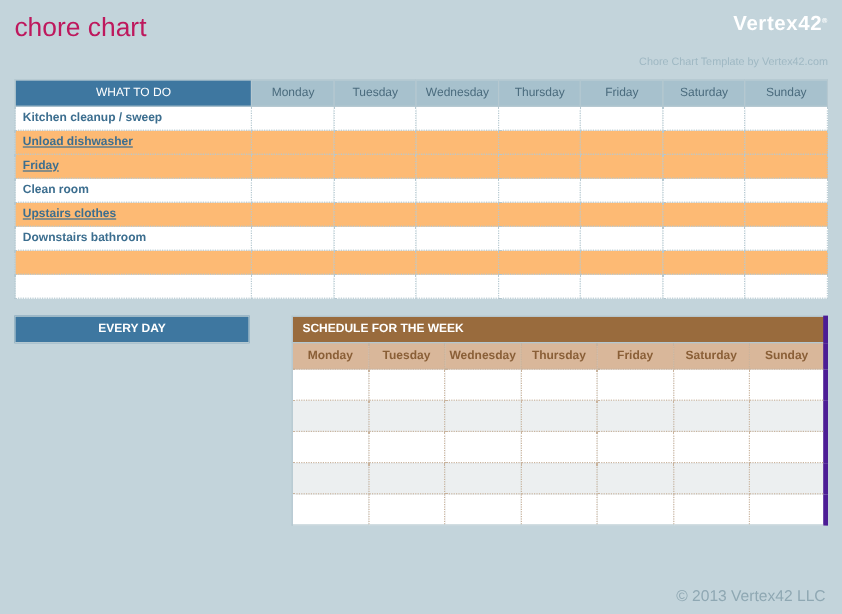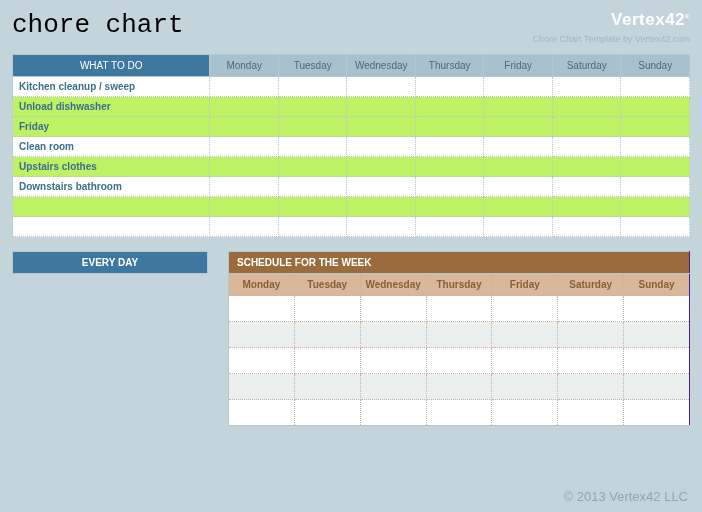--- a/index.html
+++ b/index.html
@@ -12,44 +12,44 @@
       padding: 10px 12px;
       position: relative;
     }
     .header {
       display: flex;
       justify-content: space-between;
       align-items: flex-start;
       margin-bottom: 10px;
     }
     .title {
-      font-family: Liberation Mono, monospace;
-      font-size: 26px;
-      color: #000000;
+      font-family: Liberation Sans, sans-serif;
+      font-size: 22px;
+      color: #be185d;
       font-weight: normal;
     }
     .logo-area {
       text-align: right;
     }
     .logo {
       font-family: Arial, sans-serif;
       font-size: 17px;
       color: #ffffff;
       font-weight: bold;
       letter-spacing: 0.5px;
     }
     .logo-sub {
       font-size: 6px;
       position: relative;
       top: -6px;
     }
     .byline {
       font-size: 9px;
       color: #9fb8c3;
-      margin-top: 4px;
+      margin-top: 16px;
     }
     .main-table {
       width: 100%;
       border-collapse: collapse;
       border-spacing: 0;
       table-layout: fixed;
       margin-bottom: 14px;
     }
     .main-table th {
       font-size: 10px;
@@ -75,25 +75,26 @@
       background: #ffffff;
       border: 1px dotted #b5c8d0;
       padding: 4px 6px;
       height: 20px;
       text-align: left;
     }
     .main-table td.chore-name {
       font-weight: bold;
     }
     .main-table tr.alt td {
-      background: #bef264;
+      background: #fdba74;
+      text-decoration: underline;
     }
     .bottom-section {
       display: flex;
-      gap: 20px;
+      gap: 35px;
     }
     .everyday-panel {
       width: 196px;
     }
     .everyday-header {
       background: #3e77a0;
       color: #ffffff;
       font-size: 10px;
       font-weight: bold;
       text-align: center;
@@ -140,21 +141,21 @@
     .schedule-body-row.alt td {
       background: #eceff0;
     }
     .schedule-body-row:last-child td {
       border-bottom: 1px solid #b5c8d0;
     }
     .schedule-table td:first-child {
       border-left: 1px solid #b5c8d0;
     }
     .schedule-table td:last-child {
-      border-right: 1px solid #4c1d95;
+      border-right: 4px solid #4c1d95;
     }
     .footer {
       position: absolute;
       bottom: 8px;
       right: 14px;
       font-size: 13px;
       color: #8fa8b3;
     }
   </style>
 </head>

